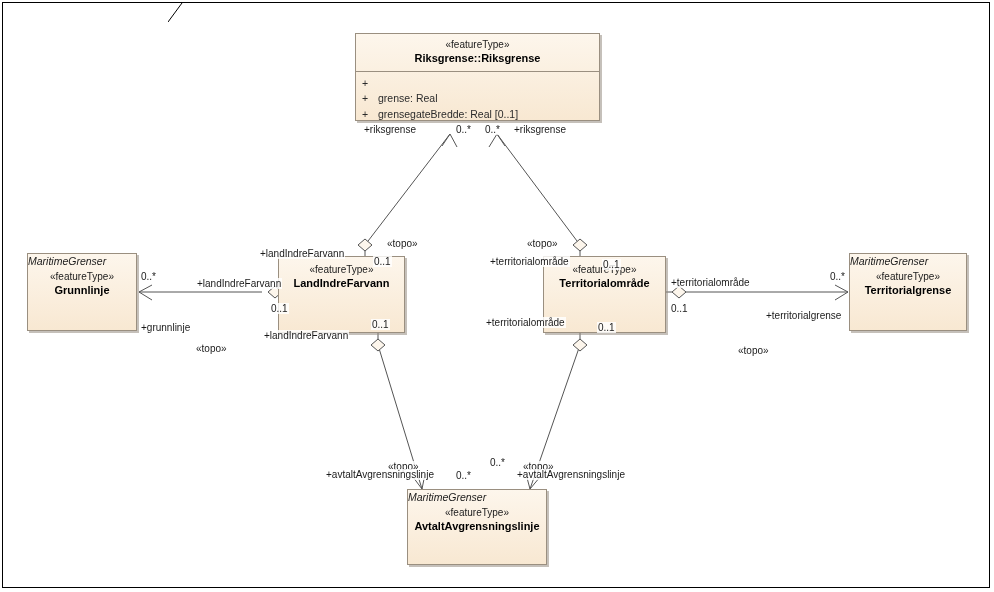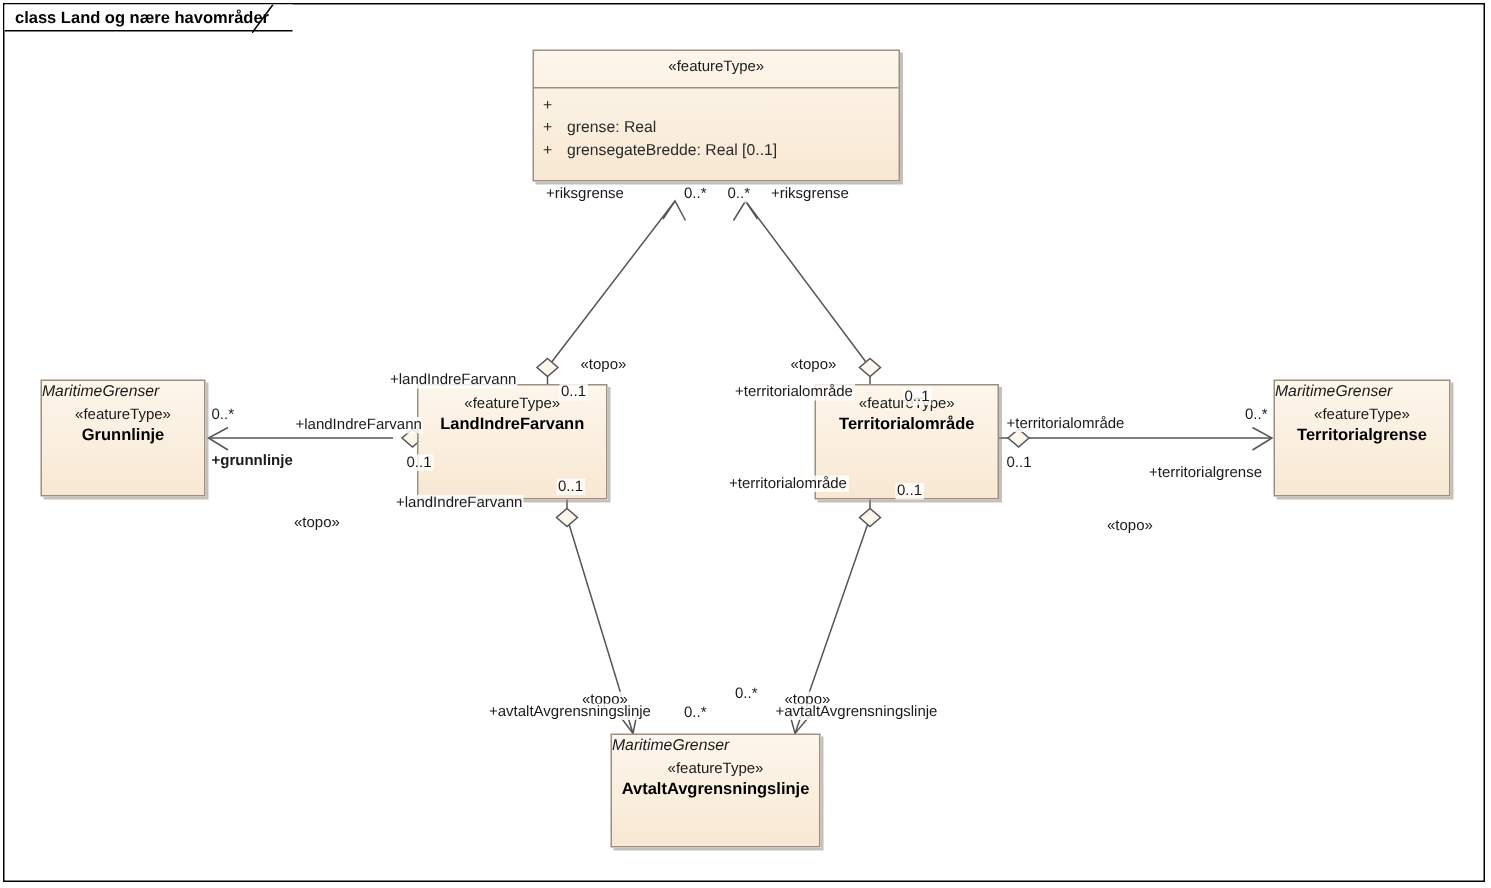--- a/index.html
+++ b/index.html
@@ -143,23 +143,20 @@
     stroke-width: 1;
   }
 </style>
 </head>
 <body>
 
 <div id="canvas">
 
   <div class="frame"></div>
 
-  <div class="title-tab">
-    <span>class Land og nære havområder</span>
-  </div>
   <svg class="title-tab-slash" viewBox="0 0 22 19">
     <polyline points="0,19 14,0" stroke="#000000" stroke-width="1" fill="none"></polyline>
   </svg>
 
   <svg class="edges" viewBox="0 0 994 592">
 
     <line x1="365" y1="245" x2="450" y2="134"></line>
     <polyline class="arrowhead" points="442,146 450,134 457,147"></polyline>
 
     <line x1="580" y1="245" x2="497" y2="134"></line>
@@ -188,20 +185,21 @@
     <line x1="378" y1="339" x2="378" y2="333"></line>
     <line x1="282" y1="292" x2="278" y2="292"></line>
     <line x1="580" y1="251" x2="580" y2="256"></line>
     <line x1="580" y1="339" x2="580" y2="333"></line>
     <line x1="672" y1="292" x2="666" y2="292"></line>
   </svg>
 
   <div class="uml-box" style="left:355px; top:33px; width:245px; height:88px;">
     <div class="uml-head">
       <span class="stereo">«featureType»</span>
+      <span class="cls-name">Riksgrense::Riksgrense</span>
     </div>
     <div class="uml-sep"></div>
     <div class="attr-list">
       <div class="attr-row">
         <span class="attr-vis">+</span>
       </div>
       <div class="attr-row">
         <span class="attr-vis">+</span>
         <span>grense: Real</span>
       </div>
@@ -258,21 +256,21 @@
   <div class="lbl lbl-role" style="left:513px; top:124px;">+riksgrense</div>
   <div class="lbl lbl-stereo" style="left:526px; top:190px;">«topo»</div>
 
   <div class="lbl lbl-role" style="left:259px; top:248px;">+landIndreFarvann</div>
   <div class="lbl lbl-mult" style="left:373px; top:256px;">0..1</div>
 
   <div class="lbl lbl-role" style="left:196px; top:278px;">+landIndreFarvann</div>
   <div class="lbl lbl-mult" style="left:270px; top:303px;">0..1</div>
   <div class="lbl lbl-stereo" style="left:195px; top:295px;">«topo»</div>
   <div class="lbl lbl-mult" style="left:140px; top:271px;">0..*</div>
-  <div class="lbl lbl-role" style="left:140px; top:302px;font-weight:bold;">+grunnlinje</div>
+  <div class="lbl lbl-role" style="left:140px; top:322px;">+grunnlinje</div>
 
   <div class="lbl lbl-role" style="left:263px; top:330px;">+landIndreFarvann</div>
   <div class="lbl lbl-mult" style="left:371px; top:319px;">0..1</div>
 
   <div class="lbl lbl-role" style="left:489px; top:256px;">+territorialområde</div>
   <div class="lbl lbl-mult" style="left:602px; top:259px;">0..1</div>
 
   <div class="lbl lbl-role" style="left:670px; top:277px;">+territorialområde</div>
   <div class="lbl lbl-mult" style="left:670px; top:303px;">0..1</div>
   <div class="lbl lbl-stereo" style="left:737px; top:297px;">«topo»</div>

